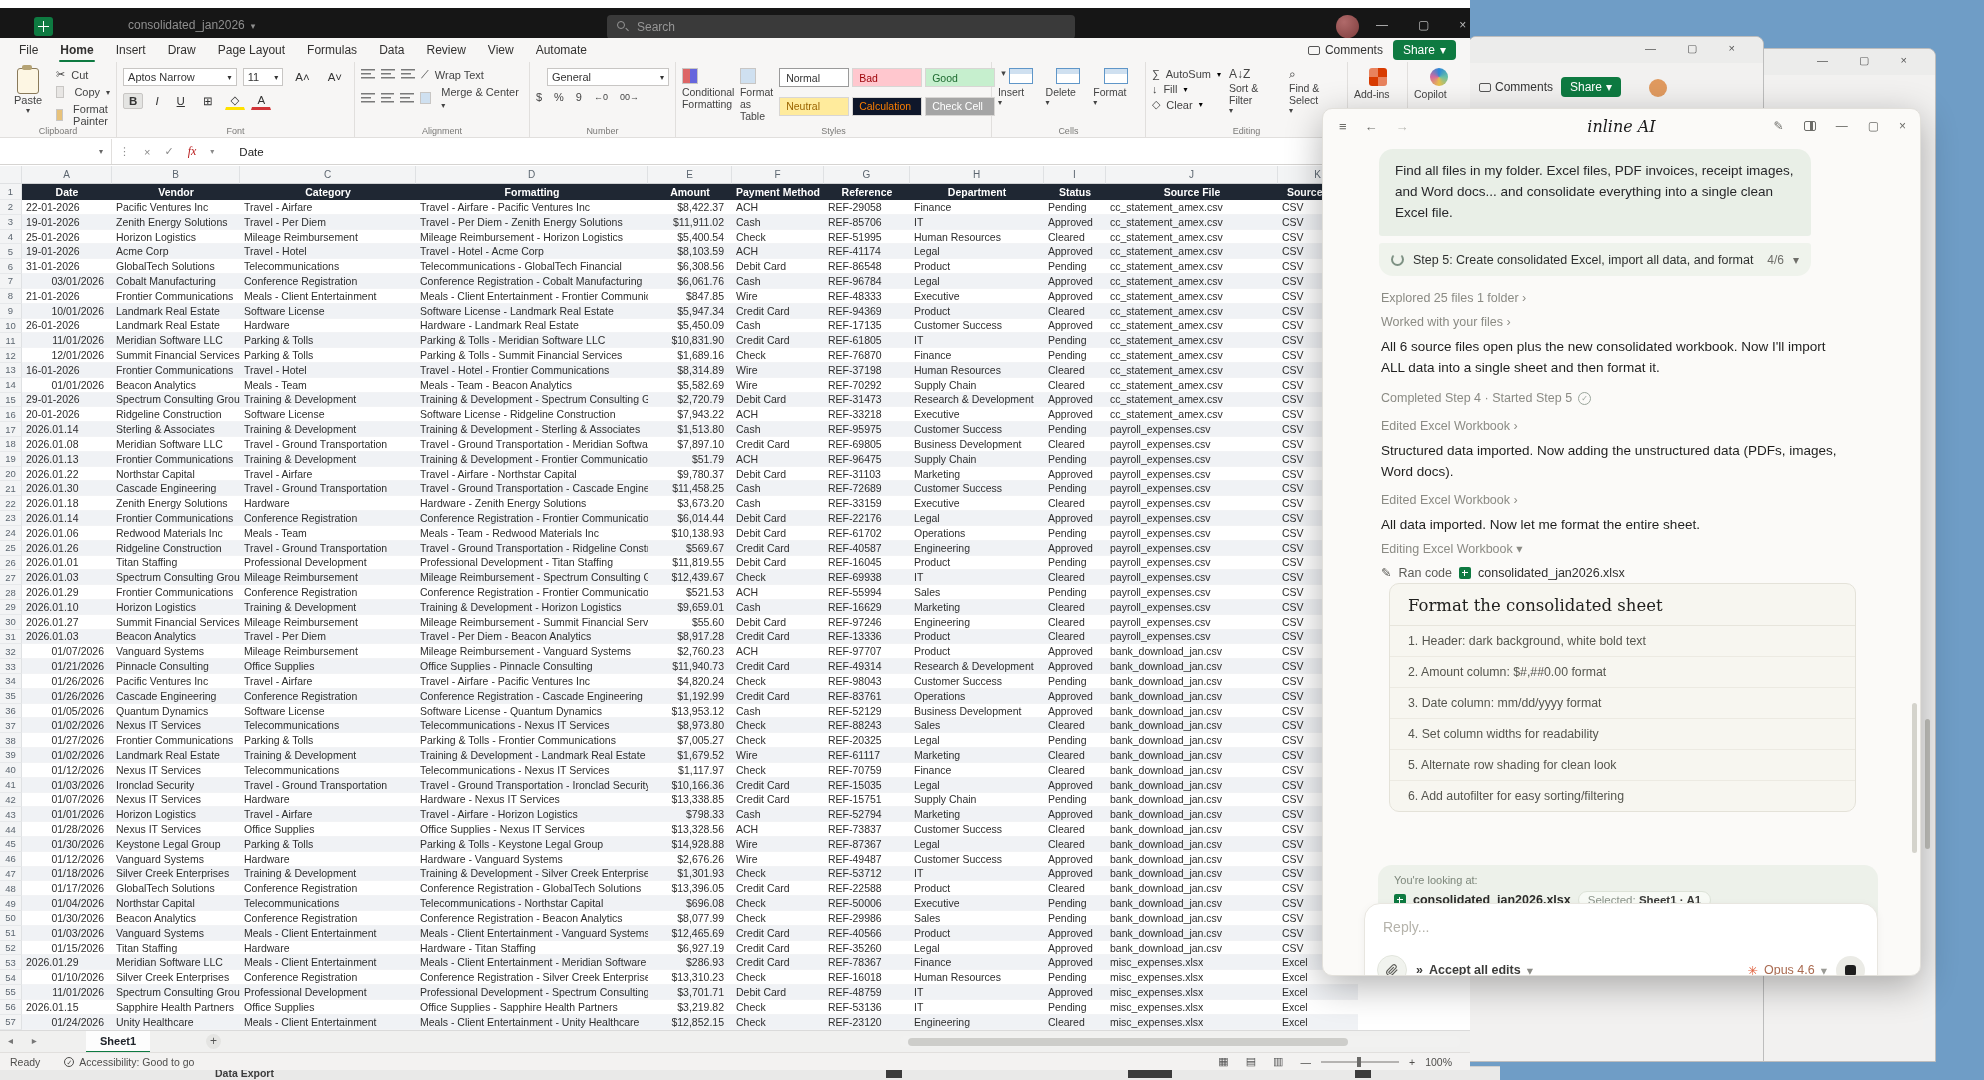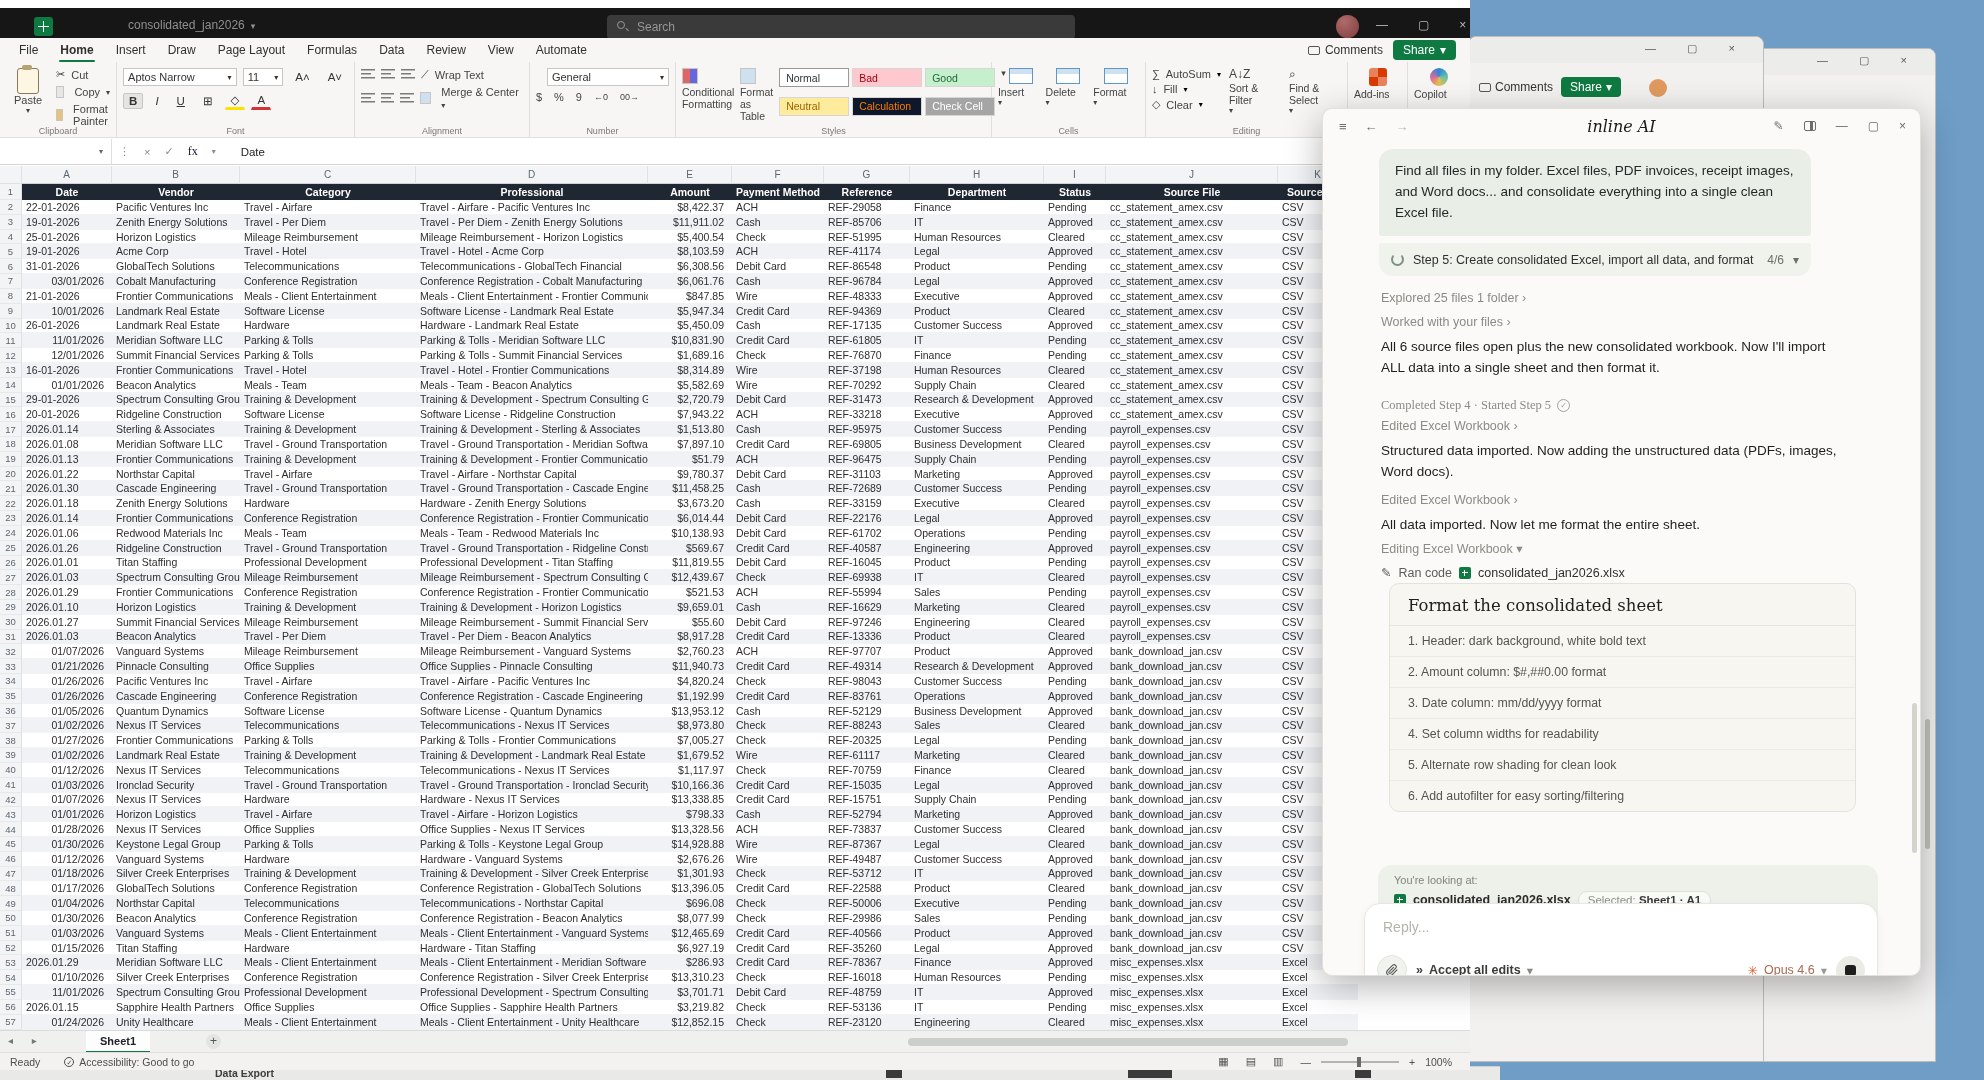--- a/index.html
+++ b/index.html
@@ -78,21 +78,21 @@
   .stack-btn{width:52px;text-align:left;font-size:10.5px;color:#444;line-height:1.15;}
   .addins-ic{width:18px;height:18px;margin:0 auto 2px auto;background:
       conic-gradient(#d83b01 0 25%, #e8825d 0 50%, #d83b01 0 75%, #e8825d 0);border-radius:3px;}
   .copilot-ic{width:18px;height:18px;margin:0 auto 2px auto;border-radius:50%;
       background:conic-gradient(#2b88d8,#69c0a5,#e8c04a,#d46a9e,#2b88d8);}
 
   
   .fbar{position:absolute;left:0;top:139px;width:100%;height:26px;background:#fff;border-bottom:1px solid #d6d4d2;display:flex;align-items:center;}
   .namebox{width:112px;height:100%;border-right:1px solid #e1dfdd;display:flex;align-items:center;justify-content:flex-end;padding-right:8px;font-size:10px;color:#666;}
   .fb-ic{font-size:11px;color:#8a8a8a;margin:0 7px;}
-  .fb-fx{font-family:"Liberation Serif",serif;font-size:12px;color:#0f172a;}
+  .fb-fx{font-style:italic;font-family:"Liberation Serif",serif;font-size:12px;color:#b91c1c;}
   .fb-value{font-size:11.5px;color:#222;margin-left:18px;}
 
   
   .col-letters{position:absolute;left:0;top:166px;height:18px;display:flex;}
   .corner{width:22px;height:18px;background:#f3f4f5;border:1px solid #dfe1e3;border-left:none;border-top:none;}
   .clet{height:18px;background:#f3f4f5;border-right:1px solid #dfe1e3;border-bottom:1px solid #d0d2d4;
         font-size:10px;color:#5c6670;display:flex;align-items:center;justify-content:center;}
   .grid{position:absolute;left:0;top:184px;width:1470px;height:846px;overflow:hidden;background:#fff;}
   .g-hrow{display:flex;height:16px;}
   .g-hnum{width:22px;background:#f3f4f5;border-right:1px solid #dfe1e3;border-bottom:1px solid #e6e8ea;
@@ -428,21 +428,21 @@
       <div class="clet" style="width: 172px;">J</div>
       <div class="clet" style="width: 80px;">K</div>
     </div>
 
   <div class="grid" id="grid">
       <div class="g-hrow">
         <div class="g-hnum">1</div>
         <div class="g-hcell" style="width: 90px;">Date</div>
         <div class="g-hcell" style="width: 128px;">Vendor</div>
         <div class="g-hcell" style="width: 176px;">Category</div>
-        <div class="g-hcell" style="width: 232px;">Professional</div>
+        <div class="g-hcell" style="width: 232px;">Formatting</div>
         <div class="g-hcell" style="width: 84px;">Amount</div>
         <div class="g-hcell" style="width: 92px;">Payment Method</div>
         <div class="g-hcell" style="width: 86px;">Reference</div>
         <div class="g-hcell" style="width: 134px;">Department</div>
         <div class="g-hcell" style="width: 62px;">Status</div>
         <div class="g-hcell" style="width: 172px;">Source File</div>
         <div class="g-hcell" style="width: 80px;">Source Type</div>
       </div>
       <div class="g-row">
         <div class="g-hnum">2</div>
@@ -1282,21 +1282,21 @@
       <span class="step-label">Step 5: Create consolidated Excel, import all data, and format</span>
       <span class="step-count">4/6</span>
       <span class="step-count">▾</span>
     </div>
 
     <span class="p-link" style="top:148px;"><span>Explored 25 files 1 folder</span> <span>›</span></span>
     <span class="p-link" style="top:172px;"><span>Worked with your files</span> <span>›</span></span>
 
     <div class="p-para" style="top:194px;">All 6 source files open plus the new consolidated workbook. Now I'll import ALL data into a single sheet and then format it.</div>
 
-    <span class="p-meta" style="top:255px;font-family:Liberation Serif, serif;">
+    <span class="p-meta" style="top:248px;">
         <span>Completed Step 4 · Started Step 5</span>
         <span class="chk-circ">✓</span>
       </span>
     <span class="p-link" style="top:276px;"><span>Edited Excel Workbook</span> <span>›</span></span>
 
     <div class="p-para" style="top:298px;">Structured data imported. Now adding the unstructured data (PDFs, images, Word docs).</div>
 
     <span class="p-link" style="top:350px;"><span>Edited Excel Workbook</span> <span>›</span></span>
 
     <div class="p-para" style="top:372px;">All data imported. Now let me format the entire sheet.</div>

